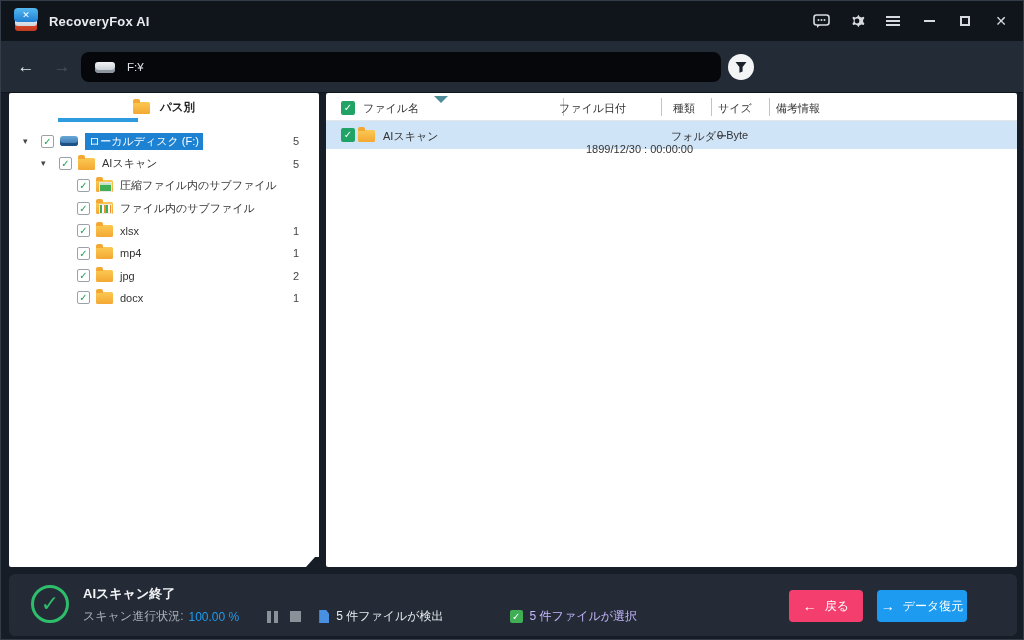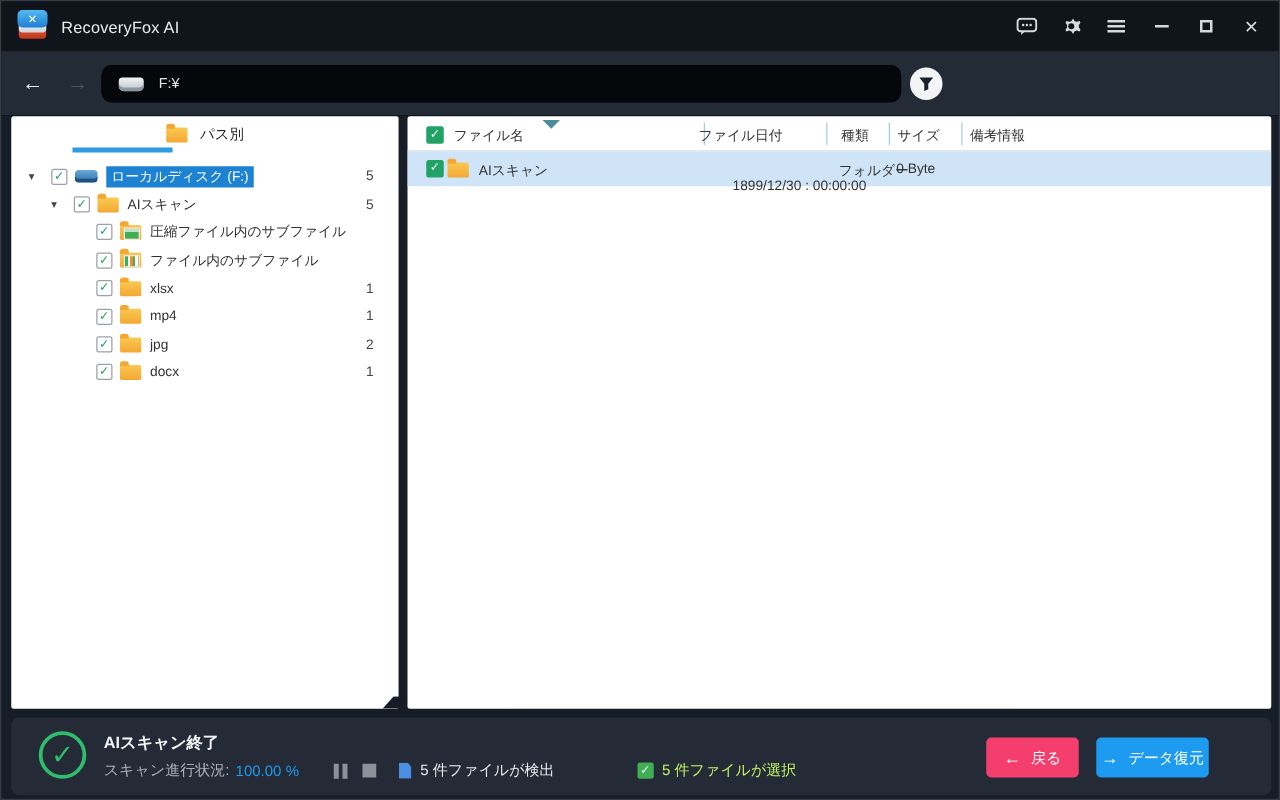--- a/index.html
+++ b/index.html
@@ -5,21 +5,21 @@
   * { margin:0; padding:0; box-sizing:border-box; }
   body { font-family:"Liberation Sans","DejaVu Sans",sans-serif; background:#000; }
   .window { position:relative; width:1024px; height:640px; background:#171d26; border:1px solid #343c47; overflow:hidden; }
 
   
   .titlebar { position:absolute; left:0; top:0; width:100%; height:40px; background:#10151c; display:flex; align-items:center; }
   .logo { position:relative; width:26px; height:26px; margin-left:12px; }
   .logo .l1 { position:absolute; left:2px; top:12px; width:22px; height:11px; border-radius:3px; background:linear-gradient(180deg,#e8542f,#c03a20); }
   .logo .l2 { position:absolute; left:2px; top:7px; width:22px; height:11px; border-radius:3px; background:linear-gradient(180deg,#f5f7fa,#cfd6de); }
   .logo .l3 { position:absolute; left:1px; top:0; width:24px; height:14px; border-radius:4px; background:linear-gradient(180deg,#54b9f0,#1f7fd4); display:flex; align-items:center; justify-content:center; color:#fff; font-size:9px; font-weight:bold; }
-  .apptitle { color:#e9ecef; font-size:13px; font-weight:400; margin-left:10px; letter-spacing:.2px; }
+  .apptitle { color:#e9ecef; font-size:13px; font-weight:700; margin-left:10px; letter-spacing:.2px; }
   .tb-icons { margin-left:auto; display:flex; align-items:center; gap:8px; padding-right:8px; }
   .tb-btn { width:28px; height:28px; display:flex; align-items:center; justify-content:center; color:#d6dade; cursor:pointer; }
   .hamburger { width:14px; height:10px; display:flex; flex-direction:column; justify-content:space-between; }
   .hamburger i { display:block; height:2px; background:#d6dade; }
   .win-min i { display:block; width:11px; height:2px; background:#d6dade; }
   .win-max i { display:block; width:10px; height:10px; border:2px solid #d6dade; }
   .win-close { font-size:14px; }
 
   
   .navbar { position:absolute; left:0; top:40px; width:100%; height:52px; background:#232b36; border-bottom:1px solid #10151c; }
@@ -31,21 +31,21 @@
   .path-text { color:#dfe3e7; font-size:11.5px; margin-left:12px; }
   .filter-btn { position:absolute; left:727px; top:13px; width:26px; height:26px; border-radius:50%; background:#f2f4f6; display:flex; align-items:center; justify-content:center; cursor:pointer; }
   .searchbox { position:absolute; left:764px; top:11px; width:238px; height:30px; background:#05070a; border-radius:6px; display:flex; align-items:center; }
   .searchbox input { flex:1; background:transparent; border:none; outline:none; color:#cfd4d9; font-size:11.5px; padding-left:12px; font-family:inherit; }
   .searchbox input::placeholder { color:#565e68; }
   .search-icon { margin-right:10px; display:flex; }
 
   
   .left-panel { position:absolute; left:8px; top:92px; width:310px; height:474px; background:#fff; border-radius:2px; overflow:hidden; }
   .tabs { position:relative; display:flex; height:29px; }
-  .tab { flex:1; display:flex; align-items:center; justify-content:center; gap:10px; font-size:11.5px; color:#222; cursor:pointer; }
+  .tab { flex:1; display:flex; align-items:center; justify-content:center; gap:10px; font-size:11.5px; color:#222; cursor:pointer;font-weight:bold; }
   .tab.inactive { background:#d2d4d6; }
   .tab-underline { position:absolute; left:49px; bottom:0; width:80px; height:4px; background:#2e9be0; }
   .folder-ic { position:relative; width:17px; height:12px; background:linear-gradient(180deg,#fbc952,#f3a833); border-radius:1.5px; }
   .folder-ic::before { content:""; position:absolute; left:0; top:-3px; width:7px; height:4px; background:#f3a833; border-radius:2px 2px 0 0; }
   .typefolder { position:relative; width:17px; height:13px; background:linear-gradient(180deg,#4e9fc7,#2f7aa8); border-radius:2px; }
   .typefolder::before { content:""; position:absolute; left:0; top:-3px; width:7px; height:4px; background:#2f7aa8; border-radius:2px 2px 0 0; }
   .typefolder::after { content:""; position:absolute; left:3px; bottom:2px; border-left:5px solid transparent; border-right:6px solid transparent; border-bottom:6px solid #3fae54; }
 
   .tree { padding-top:8px; }
   .tree-row { display:flex; align-items:center; height:22.4px; font-size:11px; color:#333; cursor:pointer; }
@@ -86,21 +86,21 @@
   .status-circle { position:absolute; left:22px; top:11px; width:38px; height:38px; border:3.5px solid #2ebd6b; border-radius:50%; color:#2ebd6b; font-size:22px; font-weight:bold; text-align:center; line-height:32px; }
   .status-title { position:absolute; left:74px; top:11px; color:#f2f4f6; font-size:13px; font-weight:bold; }
   .status-line2 { position:absolute; left:74px; top:34px; font-size:12px; color:#a9b0b8; display:flex; align-items:center; }
   .progress-val { color:#1e9bf0; margin-left:5px; }
   .pause-ic { margin-left:28px; display:flex; gap:3px; cursor:pointer; }
   .pause-ic i { display:block; width:4px; height:12px; background:#8b9199; }
   .stop-ic { margin-left:12px; width:11px; height:11px; background:#8b9199; cursor:pointer; }
   .doc-ic { margin-left:18px; width:10px; height:13px; background:#4a90e2; clip-path:polygon(0 0,70% 0,100% 30%,100% 100%,0 100%); }
   .detected { color:#e8eaee; margin-left:7px; }
   .sel-cb { margin-left:66px; width:13px; height:13px; background:#3fae54; border-radius:2px; color:#fff; font-size:10px; font-weight:bold; line-height:13px; text-align:center; }
-  .selected { color:#bef264; margin-left:7px; }
+  .selected { color:#c4b5fd; margin-left:7px; }
   .btn { position:absolute; top:16px; height:32px; border:none; border-radius:4px; color:#fff; font-size:12px; font-family:inherit; cursor:pointer; display:flex; align-items:center; justify-content:center; gap:8px; }
   .btn-back { left:780px; width:74px; background:#f43f6e; }
   .btn-recover { left:868px; width:90px; background:#1d9bf0; }
   .btn .ar { font-size:14px; }
 </style>
 </head>
 <body>
 
 <div class="window">
 

